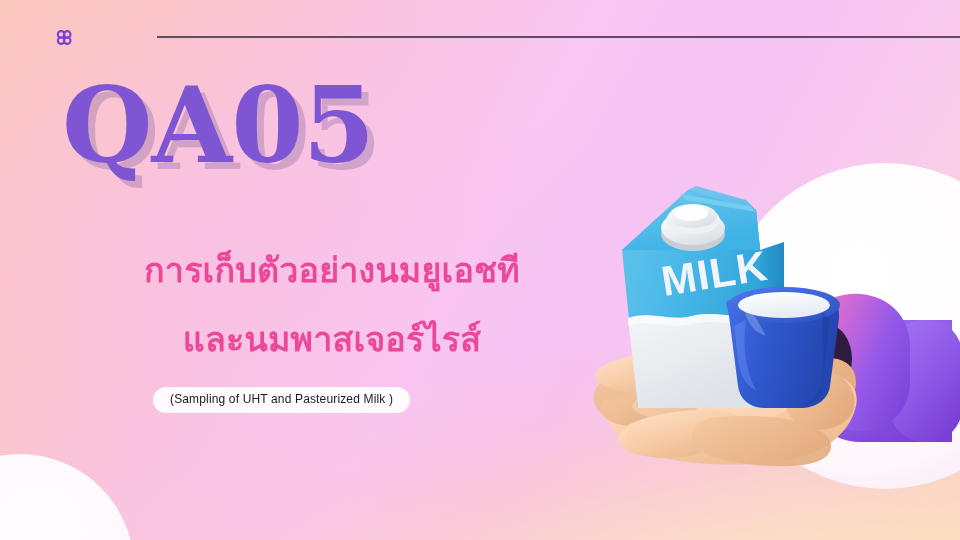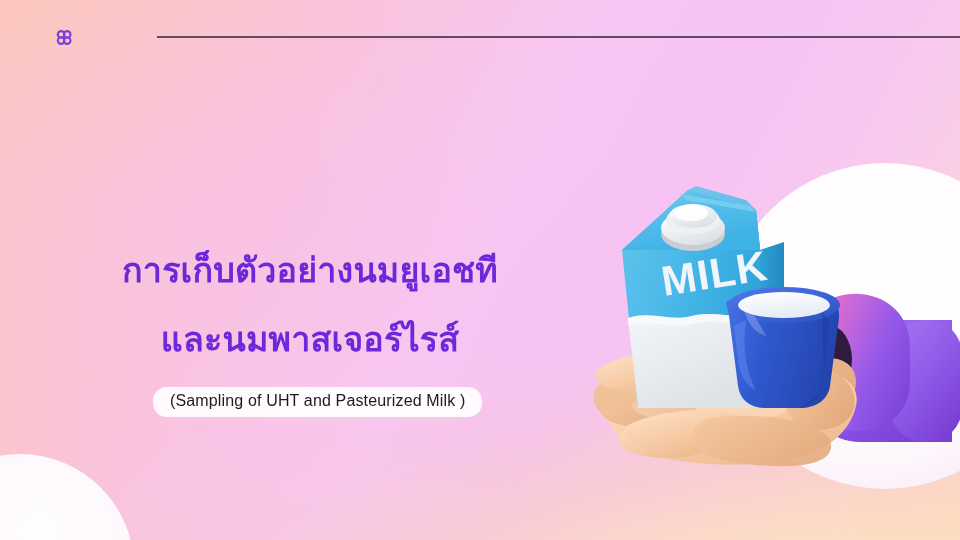--- a/index.html
+++ b/index.html
@@ -113,38 +113,39 @@
     letter-spacing: -1px;
     color: #7e56d4;
     text-shadow: 7px 7px 0 rgba(120,86,150,0.30);
     white-space: nowrap;
   }
   .thai-line {
     position: absolute;
     left: 0;
     width: 620px;
     text-align: center;
-    color: #6d28d9;
+    color: #ec4899;
     font-weight: 700;
     font-size: 34px;
     letter-spacing: 0.2px;
     white-space: nowrap;
+    padding-left: 22px;
   }
   .thai-1 { top: 243px; }
   .thai-2 { top: 304px; margin-top: 8px; }
 
   .subtitle-pill {
     position: absolute;
     left: 153px;
     top: 387px;
     padding: 5px 17px 7px 17px;
     background: rgba(255,255,255,0.92);
     border-radius: 14px;
     color: #1c1c1c;
-    font-size: 16px;
+    font-size: 12px;
     font-weight: 400;
     letter-spacing: 0.15px;
     white-space: nowrap;
   }
 
   
   .illustration {
     position: absolute;
     left: 560px;
     top: 150px;
@@ -171,20 +172,21 @@
     <svg width="24" height="24" viewBox="0 0 24 24" aria-hidden="true">
       <g fill="none" stroke="#7b3fd4" stroke-width="2.1">
         <circle cx="9.1" cy="8.4" r="3.3"></circle>
         <circle cx="15.2" cy="8.4" r="3.3"></circle>
         <circle cx="9.1" cy="14.6" r="3.3"></circle>
         <circle cx="15.2" cy="14.6" r="3.3"></circle>
       </g>
     </svg>
   </div>
 
+  <div class="headline">QA05</div>
 
   <div class="thai-line thai-1">การเก็บตัวอย่างนมยูเอชที</div>
   <div class="thai-line thai-2">และนมพาสเจอร์ไรส์</div>
 
   <div class="subtitle-pill">(Sampling of UHT and Pasteurized Milk )</div>
 
   <div class="illustration">
     <svg width="400" height="390" viewBox="0 0 400 390" aria-hidden="true">
       <defs>
         <linearGradient id="gCartonFront" x1="0" y1="0" x2="1" y2="0.3">

